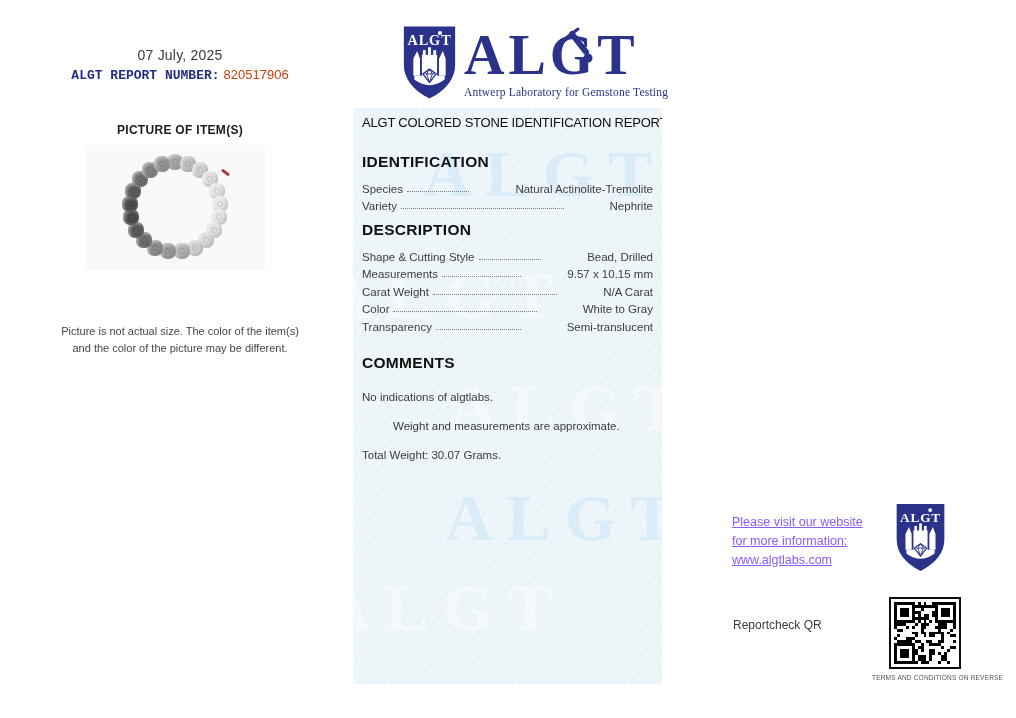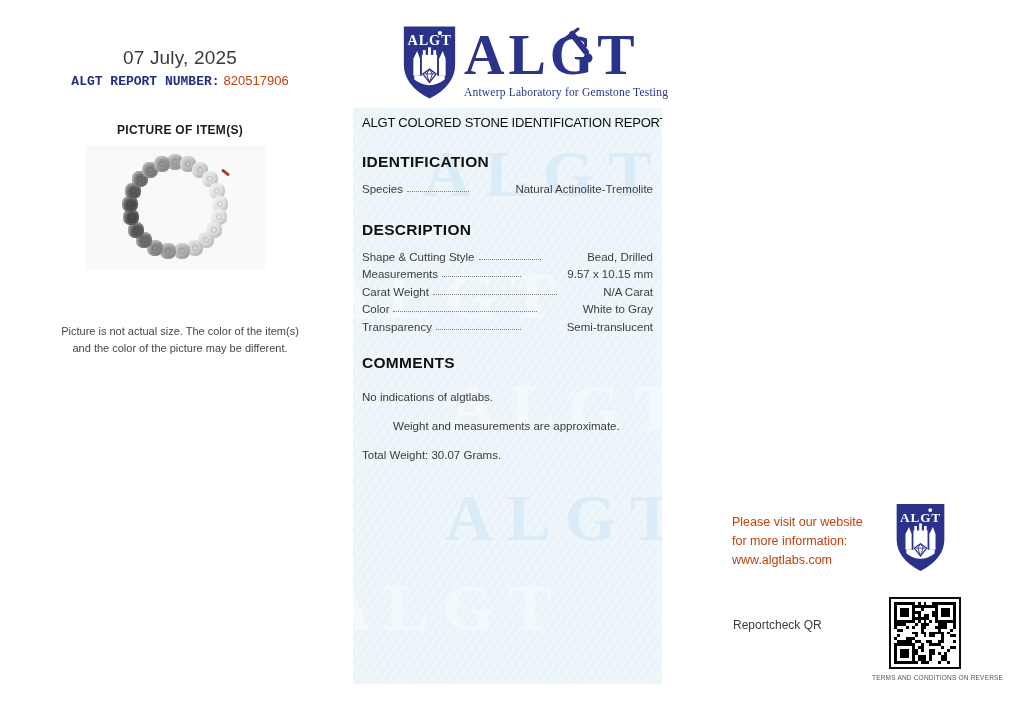--- a/index.html
+++ b/index.html
@@ -2,21 +2,21 @@
 <html><head>
 <meta charset="utf-8">
 <style>
   html,body{margin:0;padding:0;background:#ffffff;}
   .page{
     position:relative; width:1016px; height:718px; background:#ffffff;
     font-family:"Liberation Sans", sans-serif; color:#333; overflow:hidden;
   }
   
   .hdr-left{position:absolute; left:64px; top:47px; width:232px; text-align:center;}
-  .hdr-date{font-size:19px; color:#3a3a3a; margin-bottom:4px; letter-spacing:.2px;}
+  .hdr-date{font-size:14px; color:#3a3a3a; margin-bottom:4px; letter-spacing:.2px;}
   .hdr-repline{font-size:13px; white-space:nowrap;}
   .hdr-replabel{color:#232e86; font-weight:bold;font-family:Liberation Mono, monospace;}
   .hdr-repnum{color:#c2410c; margin-left:4px;}
 
   .hdr-logo{position:absolute; left:401px; top:24px; display:flex; align-items:flex-start;}
   .logo-shield{width:57px; height:77px; display:block;}
   .logo-right{margin-left:6px; padding-top:6px;}
   .logo-word{position:relative; width:172px; height:54px;}
   .logo-word-text{
     font-family:"Liberation Serif", serif; font-weight:bold; font-size:56px; line-height:50px;
@@ -66,21 +66,21 @@
   .sec-head{font-size:15.5px; font-weight:bold; color:#101010; letter-spacing:.3px; margin-bottom:6px;}
   .row{display:flex; align-items:flex-end; height:17.5px; font-size:11.5px; color:#3d3d3d;}
   .row .lbl{white-space:nowrap;}
   .row .dots{flex:1; border-bottom:1.4px dotted #7d7d7d; margin:0 4px 3px 4px; min-width:10px;}
   .row .val{white-space:nowrap;margin-left:42px;}
   .comment-line{position:absolute; left:0; font-size:11.5px; color:#3b3b3b; white-space:nowrap;}
   .cl1{top:37px;} .cl2{top:66px;margin-left:31px;} .cl3{top:95px;}
 
   
   .visit{position:absolute; left:732px; top:513px; width:170px; font-size:12.5px;
-    color:#c2410c; line-height:19px;}
+    color:#8b5cf6; line-height:19px;text-decoration:underline;}
   .shield-bottom{position:absolute; left:894px; top:502px; width:53px; height:71px;}
   .reportcheck{position:absolute; left:733px; top:618px; font-size:12px; color:#3b3b3b;}
   .qr-wrap{position:absolute; left:889px; top:597px; width:62px; height:62px;
     border:2px solid #0c0c0c; background:#ffffff; padding:3px;}
   .qr-wrap svg{display:block; width:62px; height:62px;}
   .terms{position:absolute; left:872px; top:674px; width:100px; font-size:6.5px; color:#555;
     letter-spacing:.2px; white-space:nowrap;}
 </style>
 </head>
 <body>
@@ -168,20 +168,25 @@
 
     <div class="panel-inner">
       <div class="rpt-title">ALGT COLORED STONE IDENTIFICATION REPORT</div>
 
       <div class="sec sec-identification">
         <div class="sec-head">IDENTIFICATION</div>
         <div class="row">
           <span class="lbl">Species</span>
           <span class="dots"></span>
           <span class="val">Natural Actinolite-Tremolite</span>
+        </div>
+        <div class="row">
+          <span class="lbl">Variety</span>
+          <span class="dots"></span>
+          <span class="val">Nephrite</span>
         </div>
       </div>
 
       <div class="sec sec-description">
         <div class="sec-head">DESCRIPTION</div>
         <div class="row">
           <span class="lbl">Shape &amp; Cutting Style</span>
           <span class="dots"></span>
           <span class="val">Bead, Drilled</span>
         </div>

